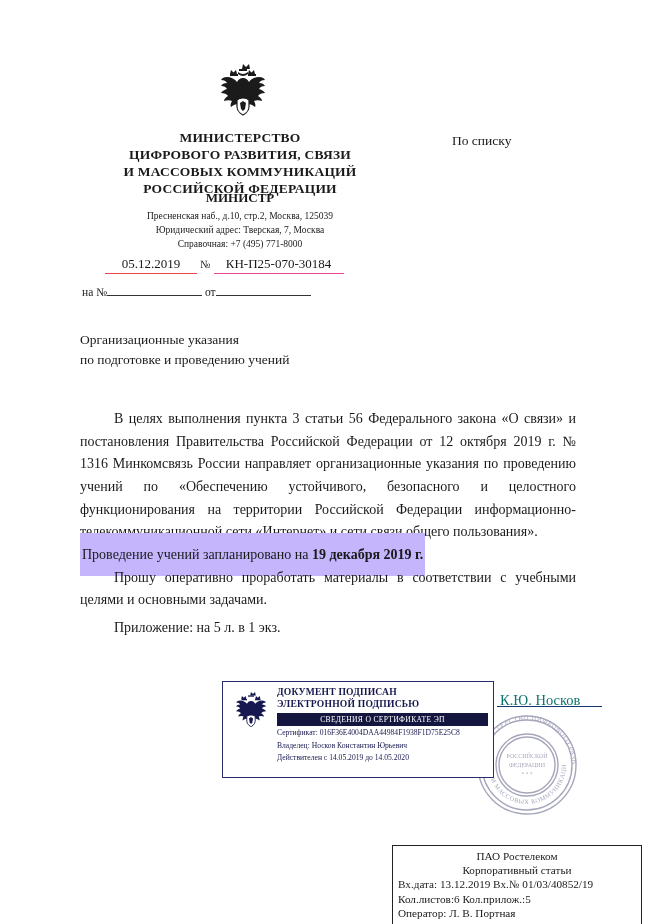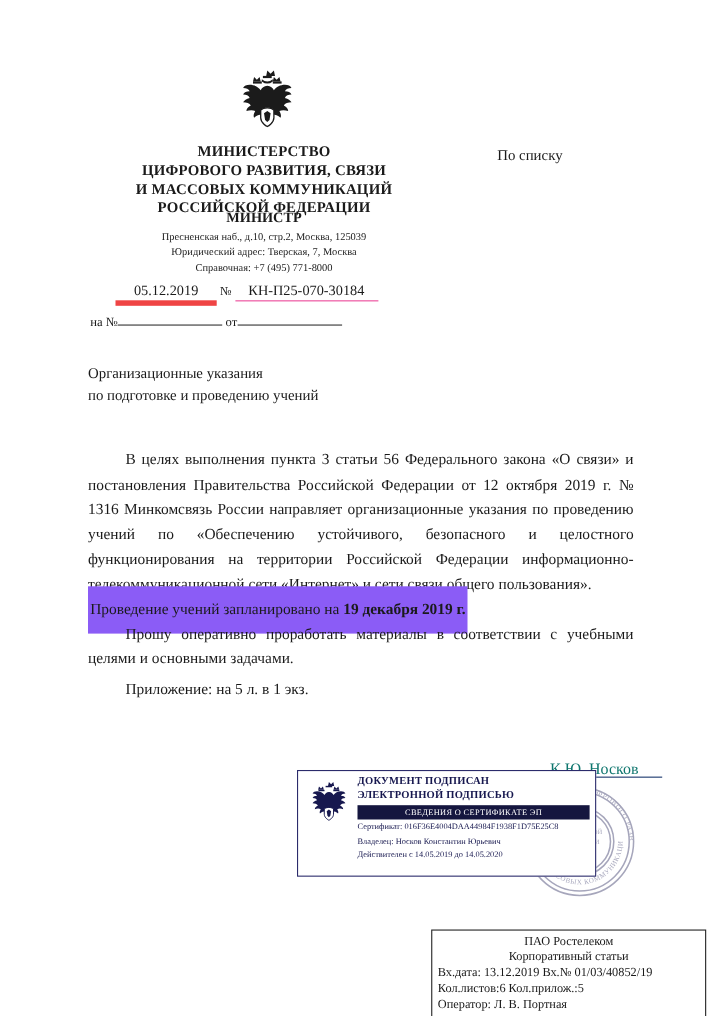--- a/index.html
+++ b/index.html
@@ -72,21 +72,21 @@
     left: 105px;
     top: 256px;
     width: 280px;
     font-size: 13px;
     height: 18px;
   }
   .datenum .dt {
     display: inline-block;
     width: 92px;
     text-align: center;
-    border-bottom: 5px solid #ef4444;
+    border-bottom: 1px solid #ef4444;
     padding-bottom: 1px;
   }
   .datenum .nolbl {
     display: inline-block;
     font-size: 11px;
     padding: 0 3px;
   }
   .datenum .num {
     display: inline-block;
     width: 130px;
@@ -135,21 +135,21 @@
     top: 408px;
     width: 496px;
     font-size: 14px;
     line-height: 1.62;
     text-align: justify;
   }
   .body-text p { margin: 0; }
   .indent { text-indent: 34px; }
 
   .hl {
-    background: #8b5cf6;
+    background: #c4b5fd;
     padding: 14px 2px;
     display: inline;
   }
   .hl b { font-weight: bold; }
 
   .appendix {
     position: absolute;
     left: 80px;
     top: 620px;
     font-size: 14px;
@@ -171,30 +171,29 @@
     left: 497px;
     top: 706px;
     width: 105px;
     border-bottom: 1.3px solid #17366b;
   }
 
   
   .esign {
     position: absolute;
     left: 222px;
-    top: 700px;
+    top: 681px;
     width: 272px;
     height: 97px;
     border: 1.4px solid #2b2b6b;
     background: #fff;
     box-sizing: border-box;
     display: flex;
     align-items: flex-start;
     padding: 4px 5px;
-    margin-left: 48px;
   }
   .esign-emblem {
     width: 46px;
     flex: 0 0 46px;
     text-align: center;
     padding-top: 4px;
   }
   .esign-right {
     flex: 1;
     padding-left: 3px;

